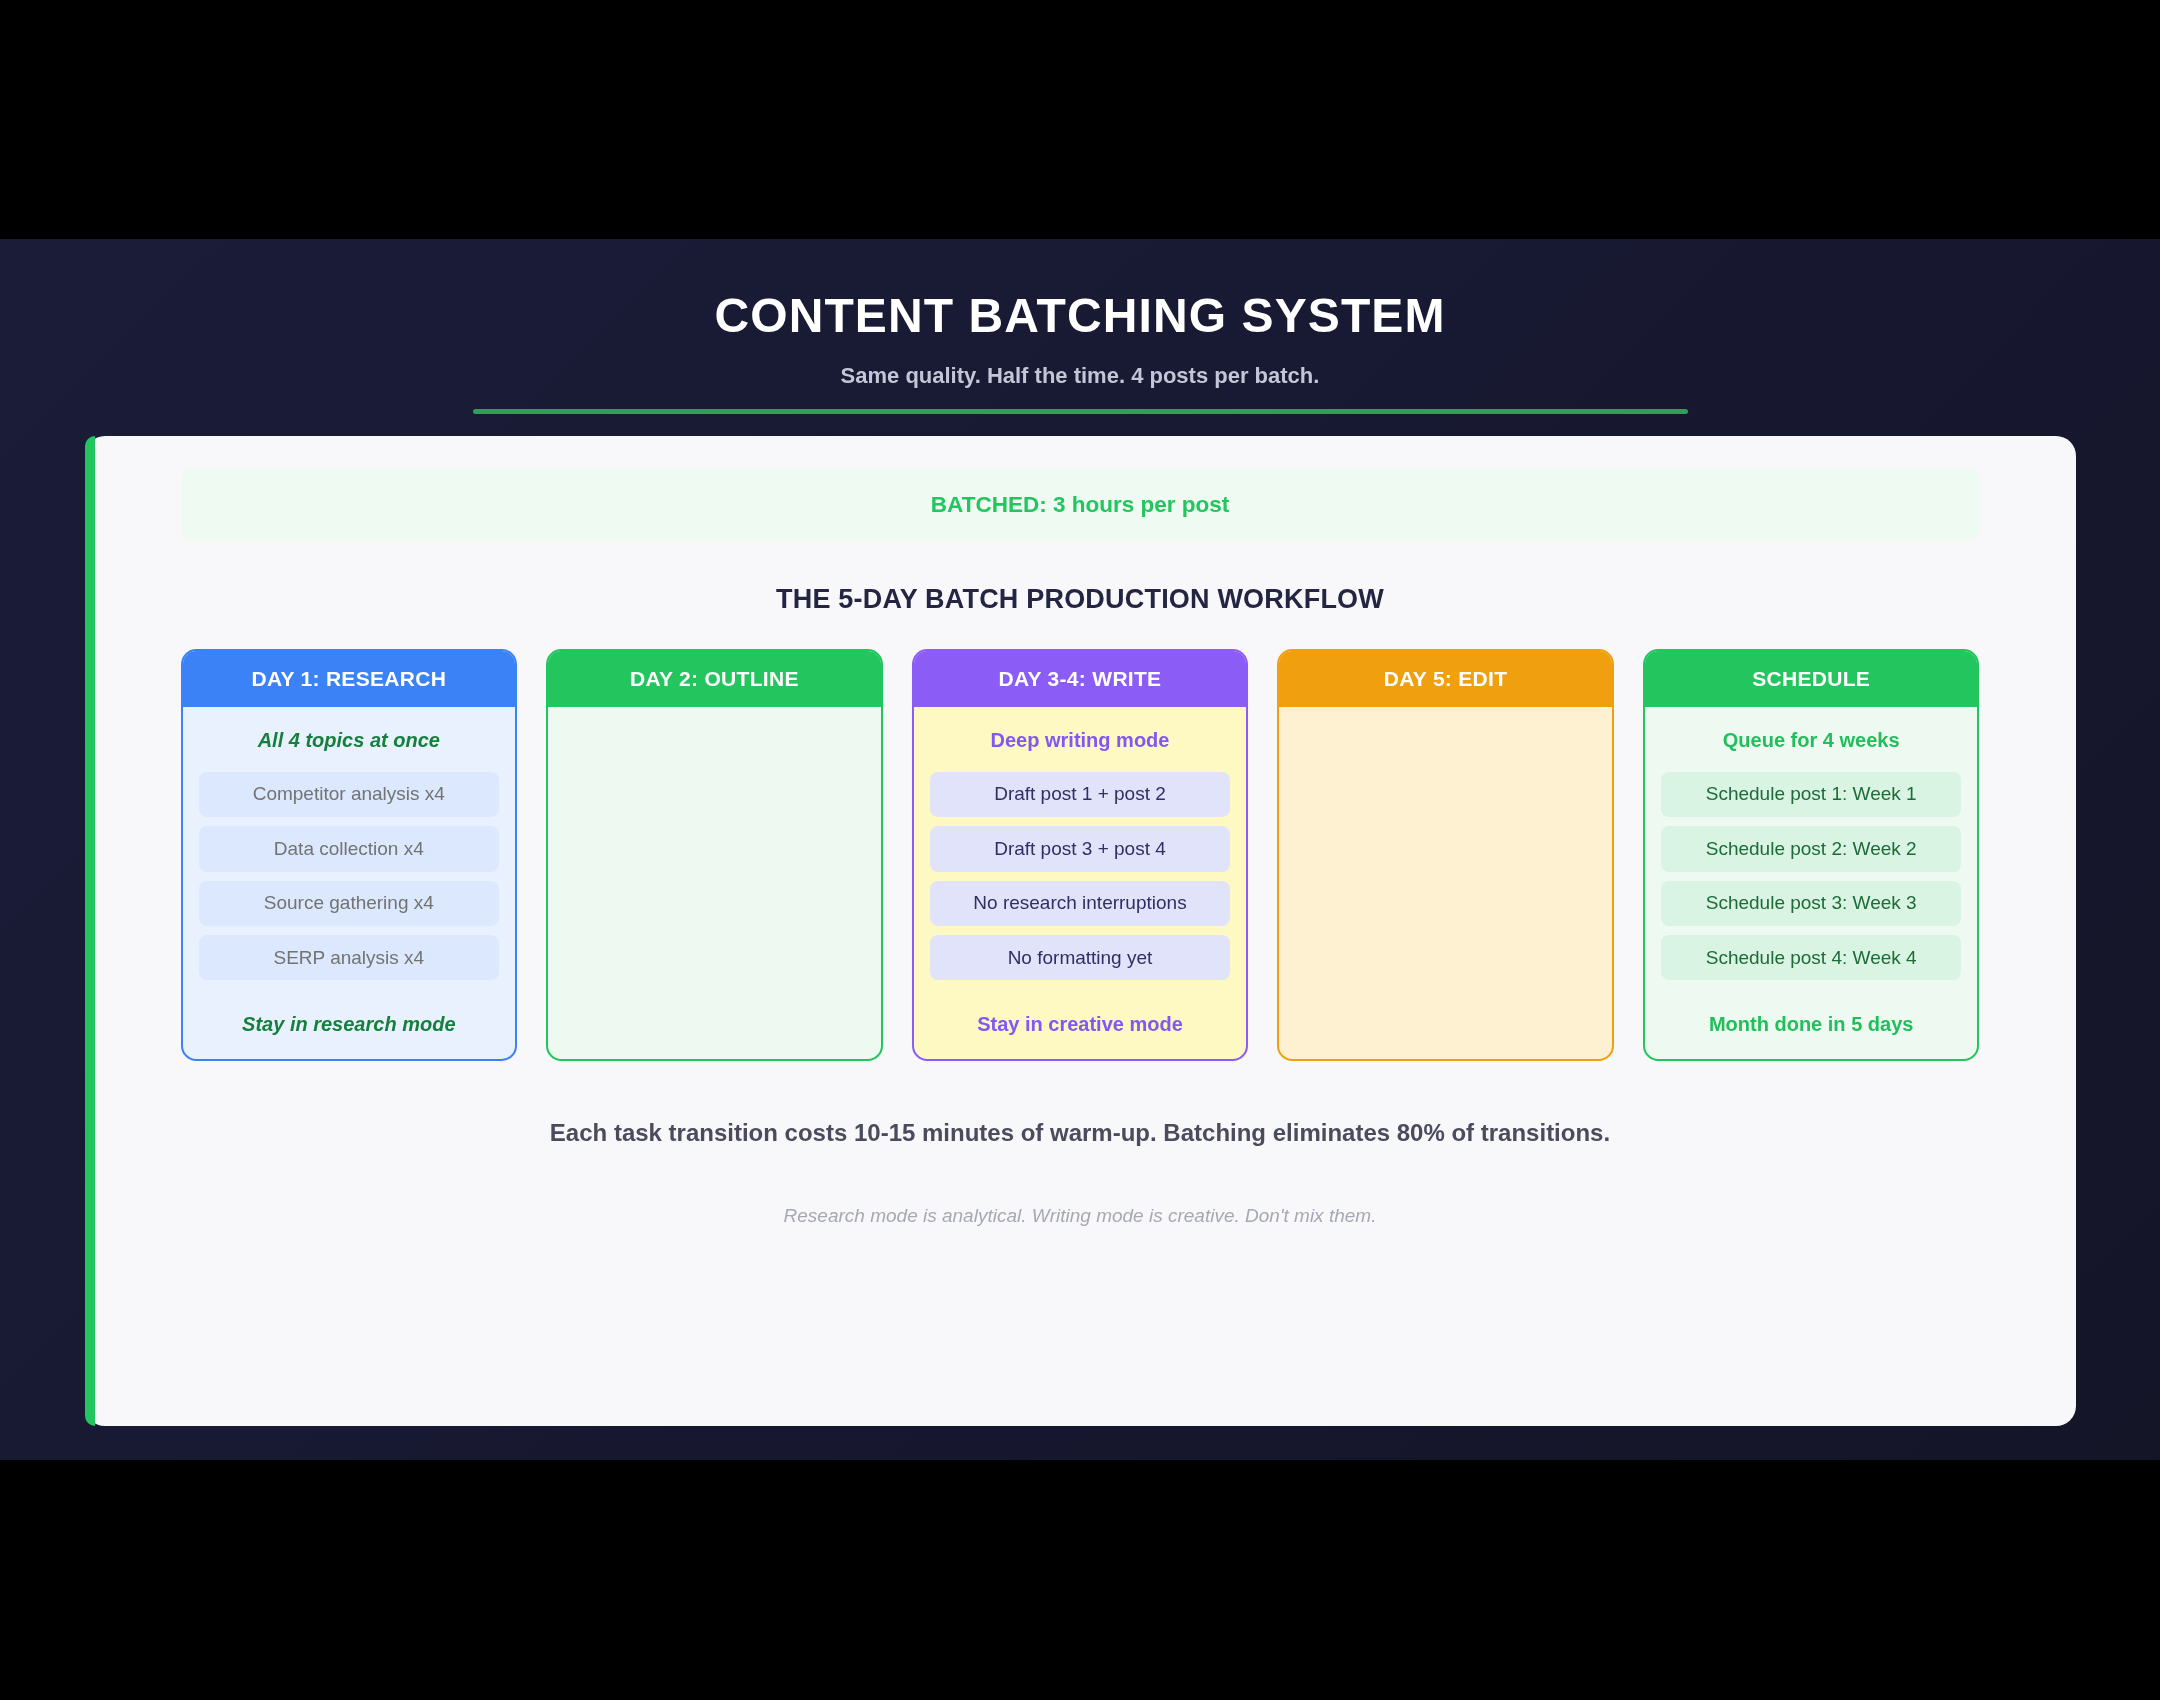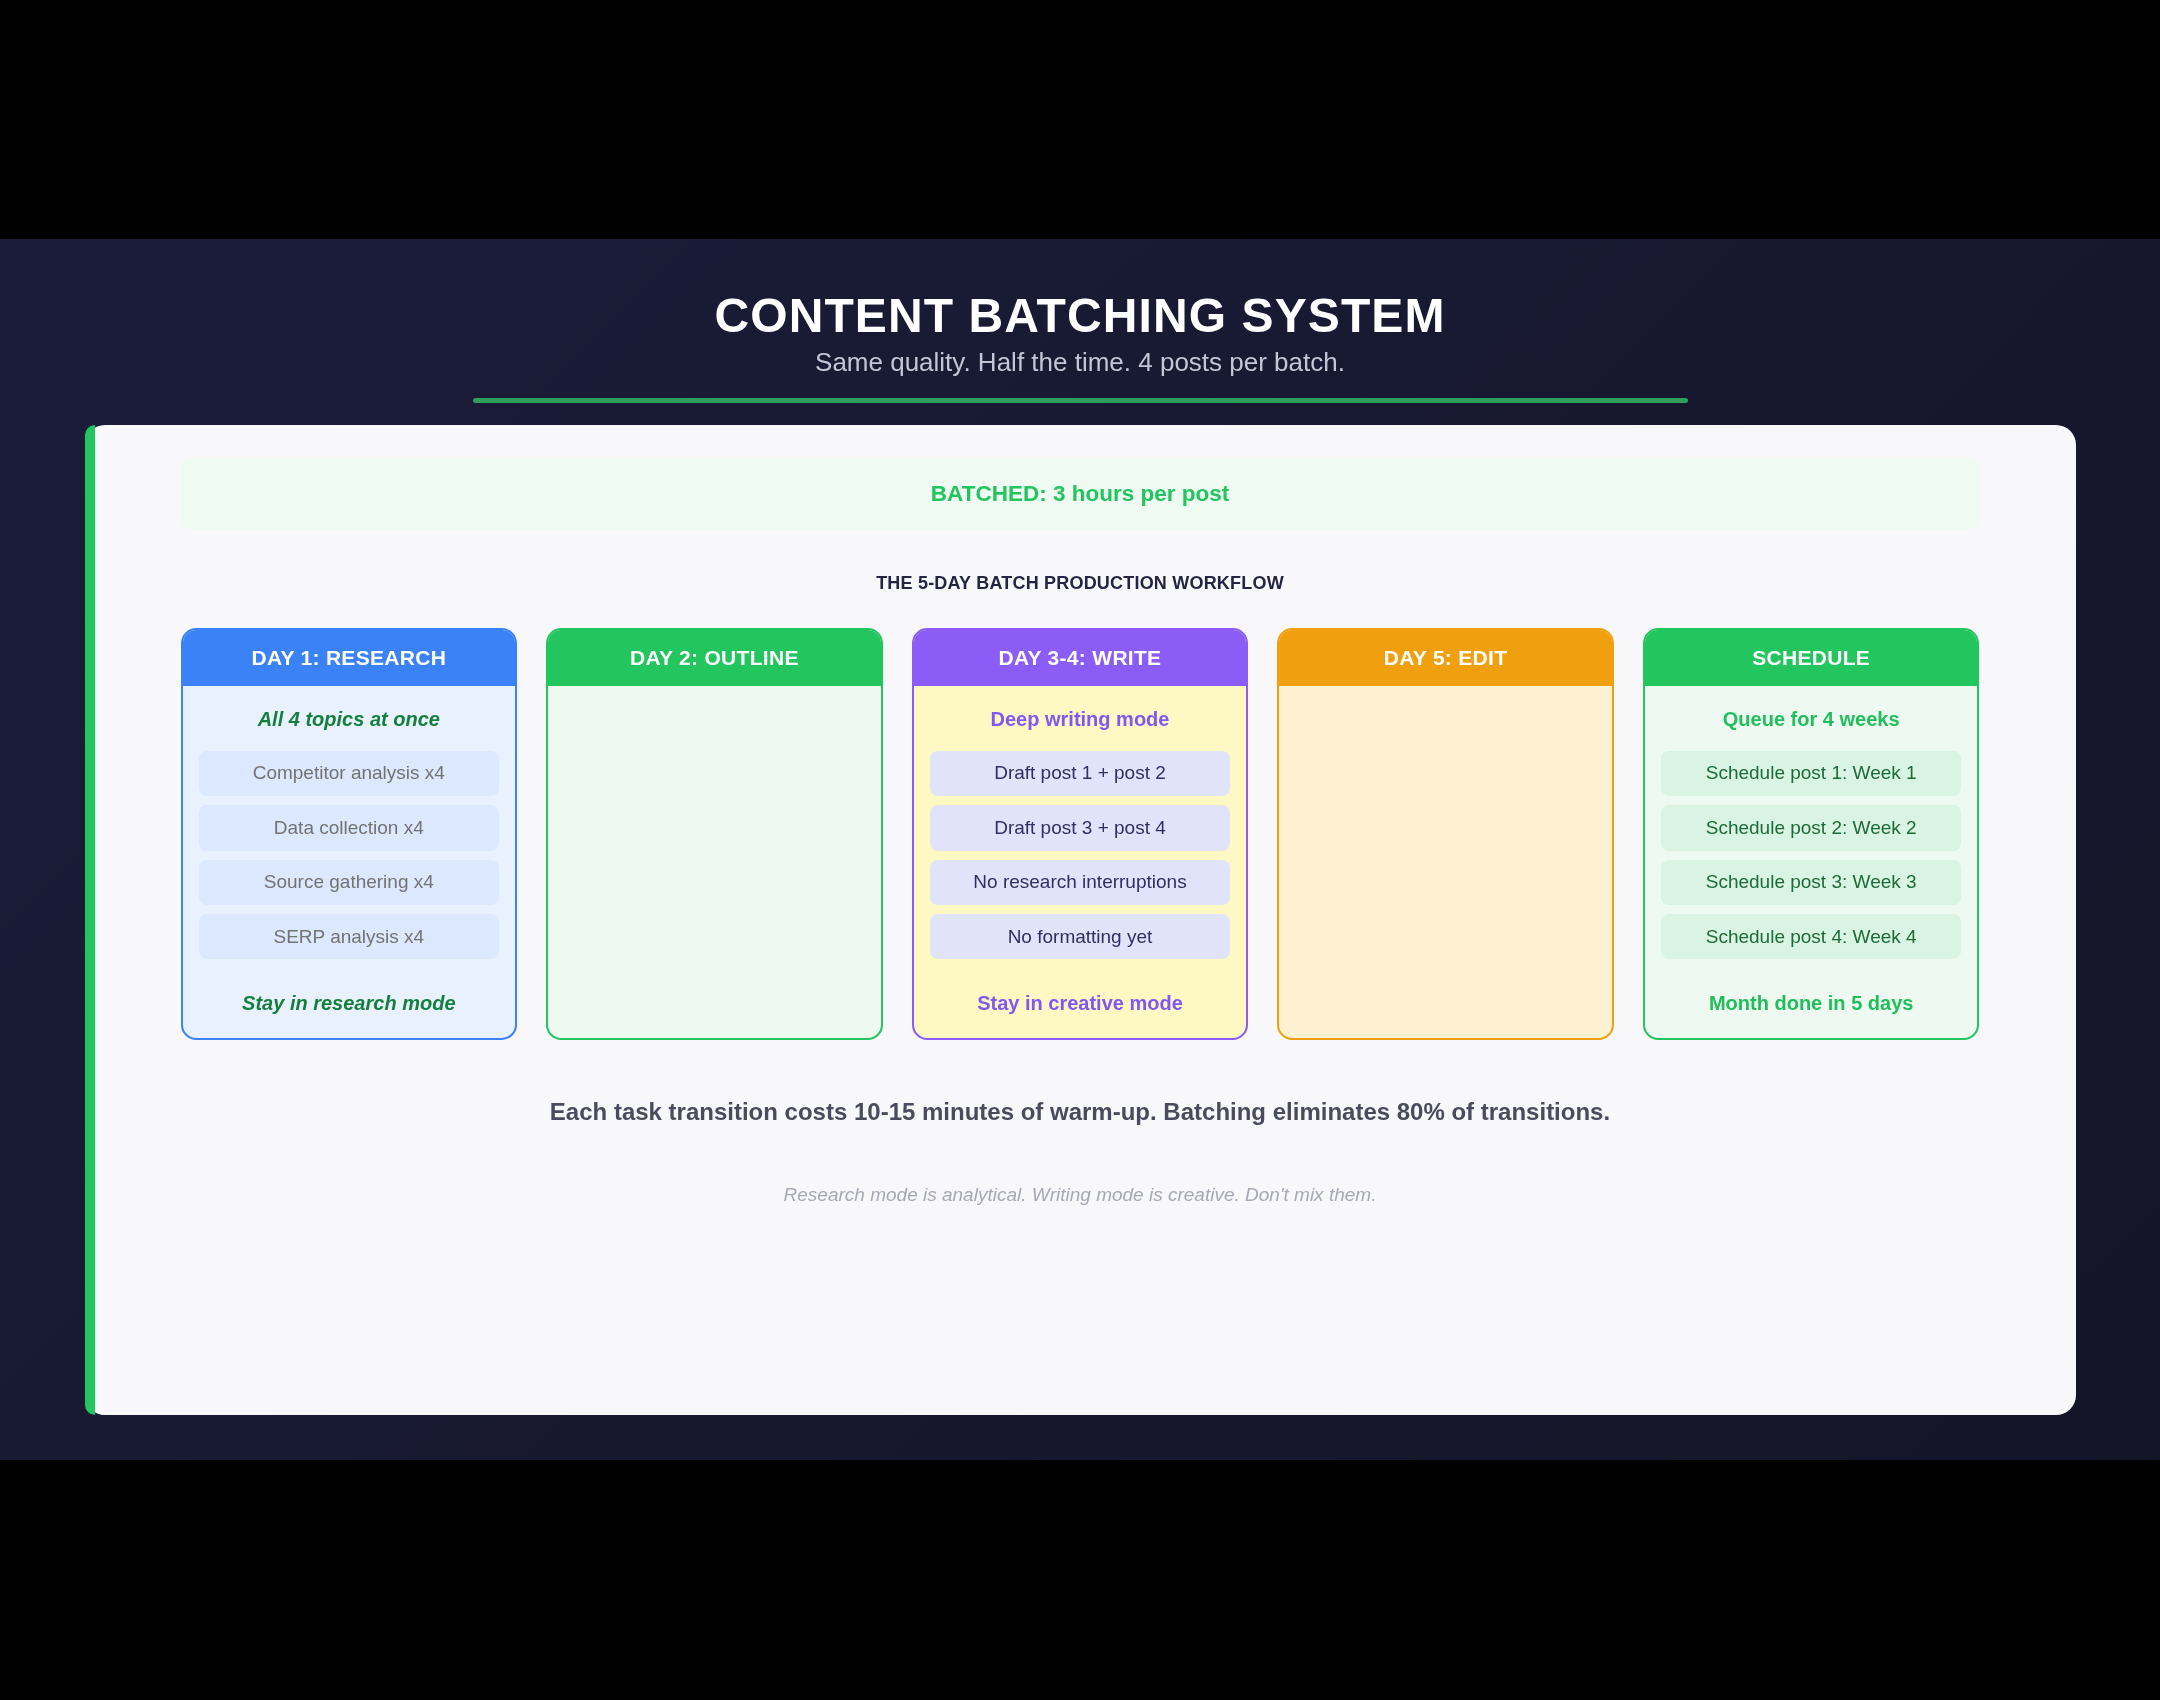--- a/index.html
+++ b/index.html
@@ -36,24 +36,24 @@
     text-align: center;
   }
   .header h1 {
     font-size: 48px;
     font-weight: 700;
     letter-spacing: 1.1px;
     color: #ffffff;
     line-height: 1.05;
   }
   .header .subtitle {
-    margin-top: 6px;
-    font-size: 26px;
+    margin-top: 22px;
+    font-size: 22px;
     color: #c3c6d6;
-    font-weight: 400;
+    font-weight: 700;
   }
   .header .rule {
     width: 1215px;
     height: 4.5px;
     background: #2e9e5b;
     margin: 20px auto 0 auto;
     border-radius: 2.7px;
   }
 
   
@@ -90,21 +90,21 @@
     font-size: 22.5px;
     font-weight: 700;
   }
   .compare-box.bad  { background: #fdf0ef; color: #e8252a; }
   .compare-box.good { background: #effaf2; color: #22c55e; }
   .compare-box .lead { font-weight: 700; }
 
   
   .workflow-title {
     text-align: center;
-    font-size: 18px;
+    font-size: 27px;
     font-weight: 700;
     color: #242543;
     letter-spacing: 0.2px;
     margin-top: 43px;
     margin-bottom: 34px;
   }
 
   
   .cards {
     display: flex;

